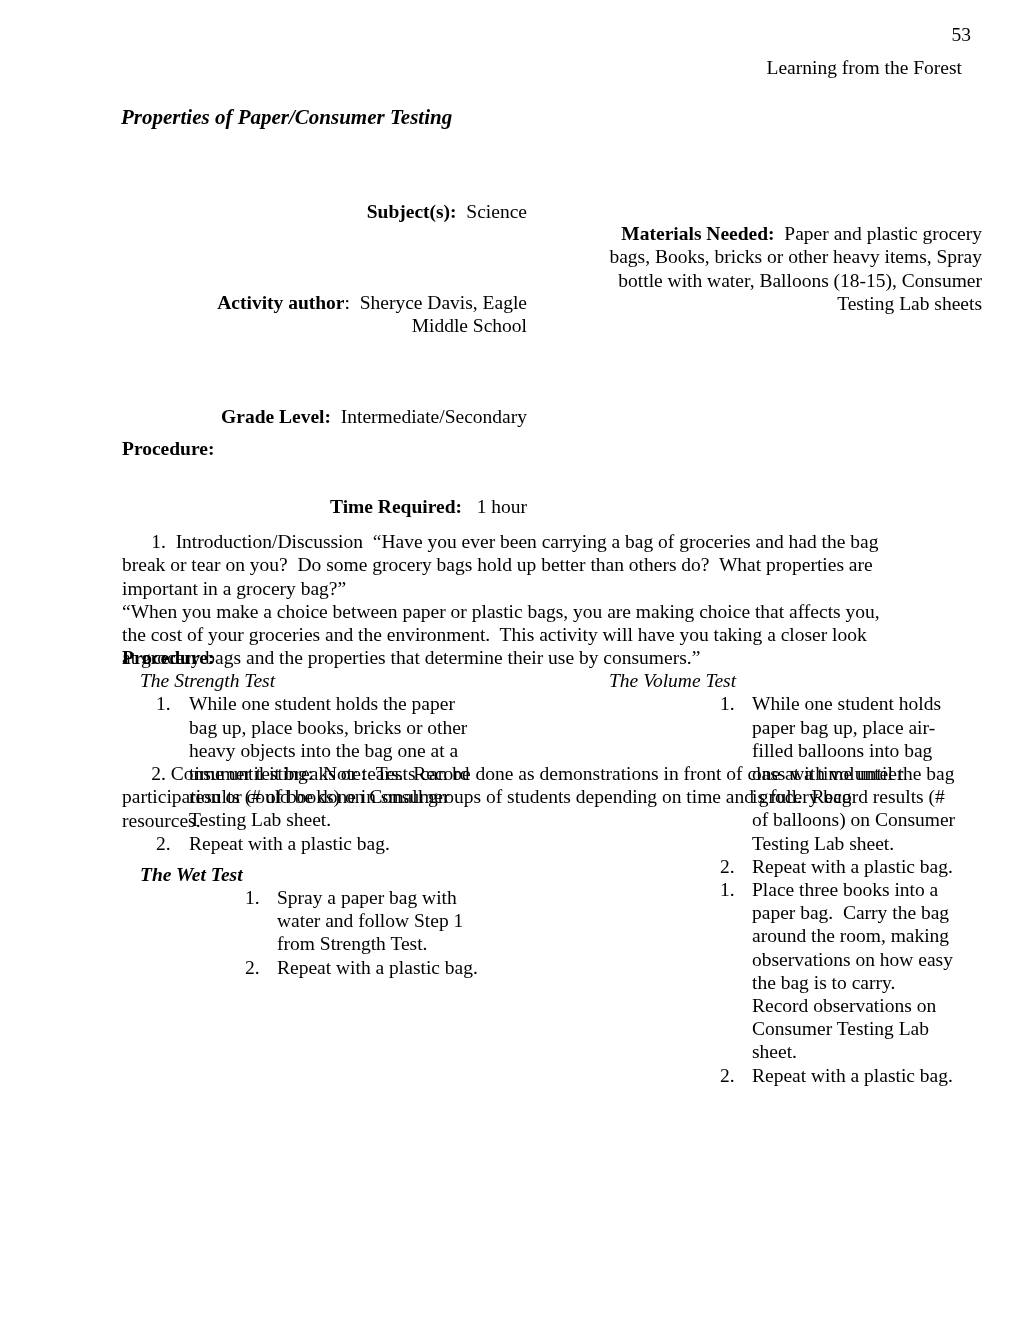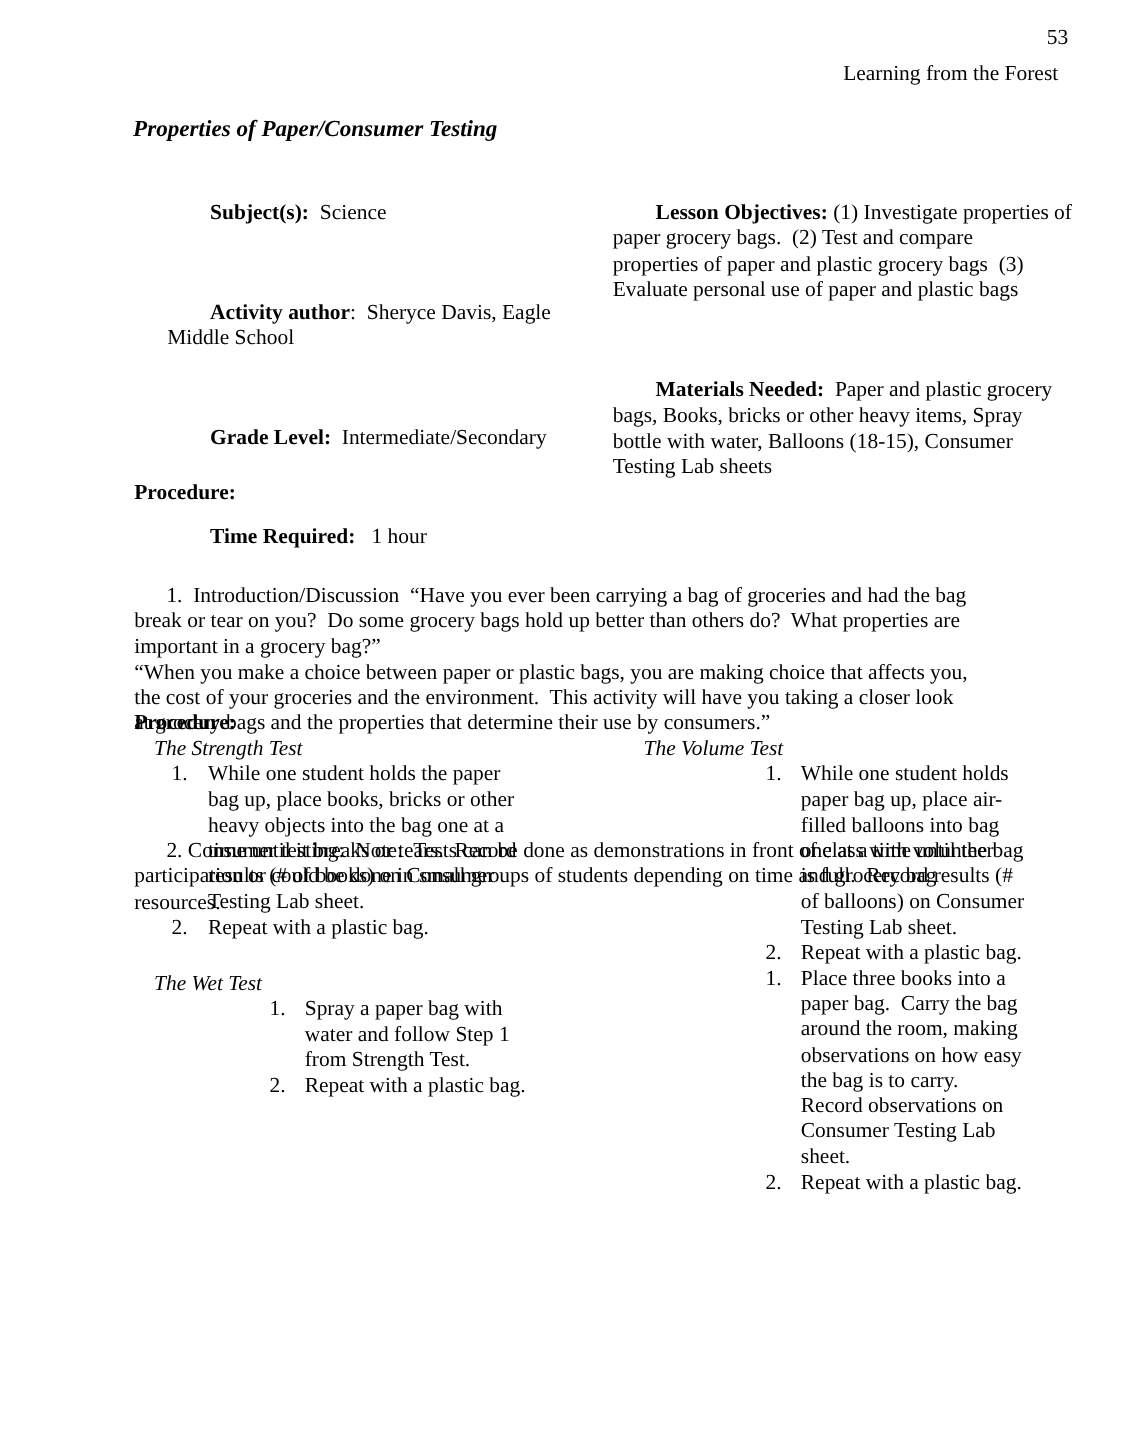--- a/index.html
+++ b/index.html
@@ -15,40 +15,40 @@
   .u{}
 
   .pagenum{position:absolute;top:23px;left:0;width:958px;text-align:right;margin-left:13px;}
   .runhead{position:absolute;top:56px;left:122px;width:840px;text-align:right;}
   .doc-title{
     position:absolute;top:102px;left:121px;
     font-size:21px;line-height:31px;font-weight:bold;font-style:italic;
     white-space:nowrap;
   }
 
-  .info{position:absolute;top:159px;left:122px;width:860px;display:grid;grid-template-columns:405px 1fr;}
+  .info{position:absolute;top:177px;left:122px;width:860px;display:grid;grid-template-columns:405px 1fr;text-align:right;}
   .info-left .row{margin-bottom:21px;padding-left:30px;text-indent:-30px;white-space:pre-wrap;}
   .obj{padding-left:30px;text-indent:-30px;white-space:pre-wrap;}
   .mat{margin-left:30px;margin-top:22px;white-space:pre-wrap;}
 
   .intro{position:absolute;top:391px;left:122px;width:862px;white-space:pre-wrap;}
 
   .tests{position:absolute;top:646px;left:122px;width:862px;}
-  .tests-grid{display:grid;grid-template-columns:463px 1fr;}
+  .tests-grid{display:grid;grid-template-columns:463px 1fr;gap:24px;}
   .test-title{font-style:italic;}
   .col-left .test-title{margin-left:18px;}
   .col-right .test-title{margin-left:0;}
   .list{margin-left:34px;}
   .col-left .list.deep{margin-left:123px;}
   .col-right .list{margin-left:111px;}
   .li{display:flex;align-items:flex-start;}
   .li .num{flex:0 0 33px;}
   .col-left .deep .li .num,.col-right .li .num{flex:0 0 32px;}
   .li .txt{white-space:pre-wrap;}
-  .gap{margin-top:28px;}
+  .gap{margin-top:8px;font-weight:bold;}
 </style>
 </head>
 <body>
 
 <div class="page">
 
   <div class="pagenum">53</div>
   <div class="runhead">Learning from the Forest</div>
   <div class="doc-title">Properties of Paper/Consumer Testing</div>
 
@@ -62,26 +62,20 @@
 Middle School</span>
       </div>
       <div class="row">
         <span class="b">Grade Level:</span><span></span><span>  Intermediate/Secondary</span>
       </div>
       <div class="row">
         <span class="b">Time Required:</span><span></span><span>   1 hour</span>
       </div>
     </div>
     <div class="info-right">
-      <div class="obj">
-        <span class="b">Lesson Objectives:</span><span> (1) Investigate properties of</span><span>
-paper grocery bags.  (2) Test and compare
-properties of paper and plastic grocery bags  (3)
-Evaluate personal use of paper and plastic bags</span>
-      </div>
       <div class="mat">
         <span class="b">Materials Needed:</span><span>  Paper and plastic grocery
 bags, Books, bricks or other heavy items, Spray
 bottle with water, Balloons (18-15), Consumer
 Testing Lab sheets</span>
       </div>
     </div>
   </div>
 
   <div class="intro">

